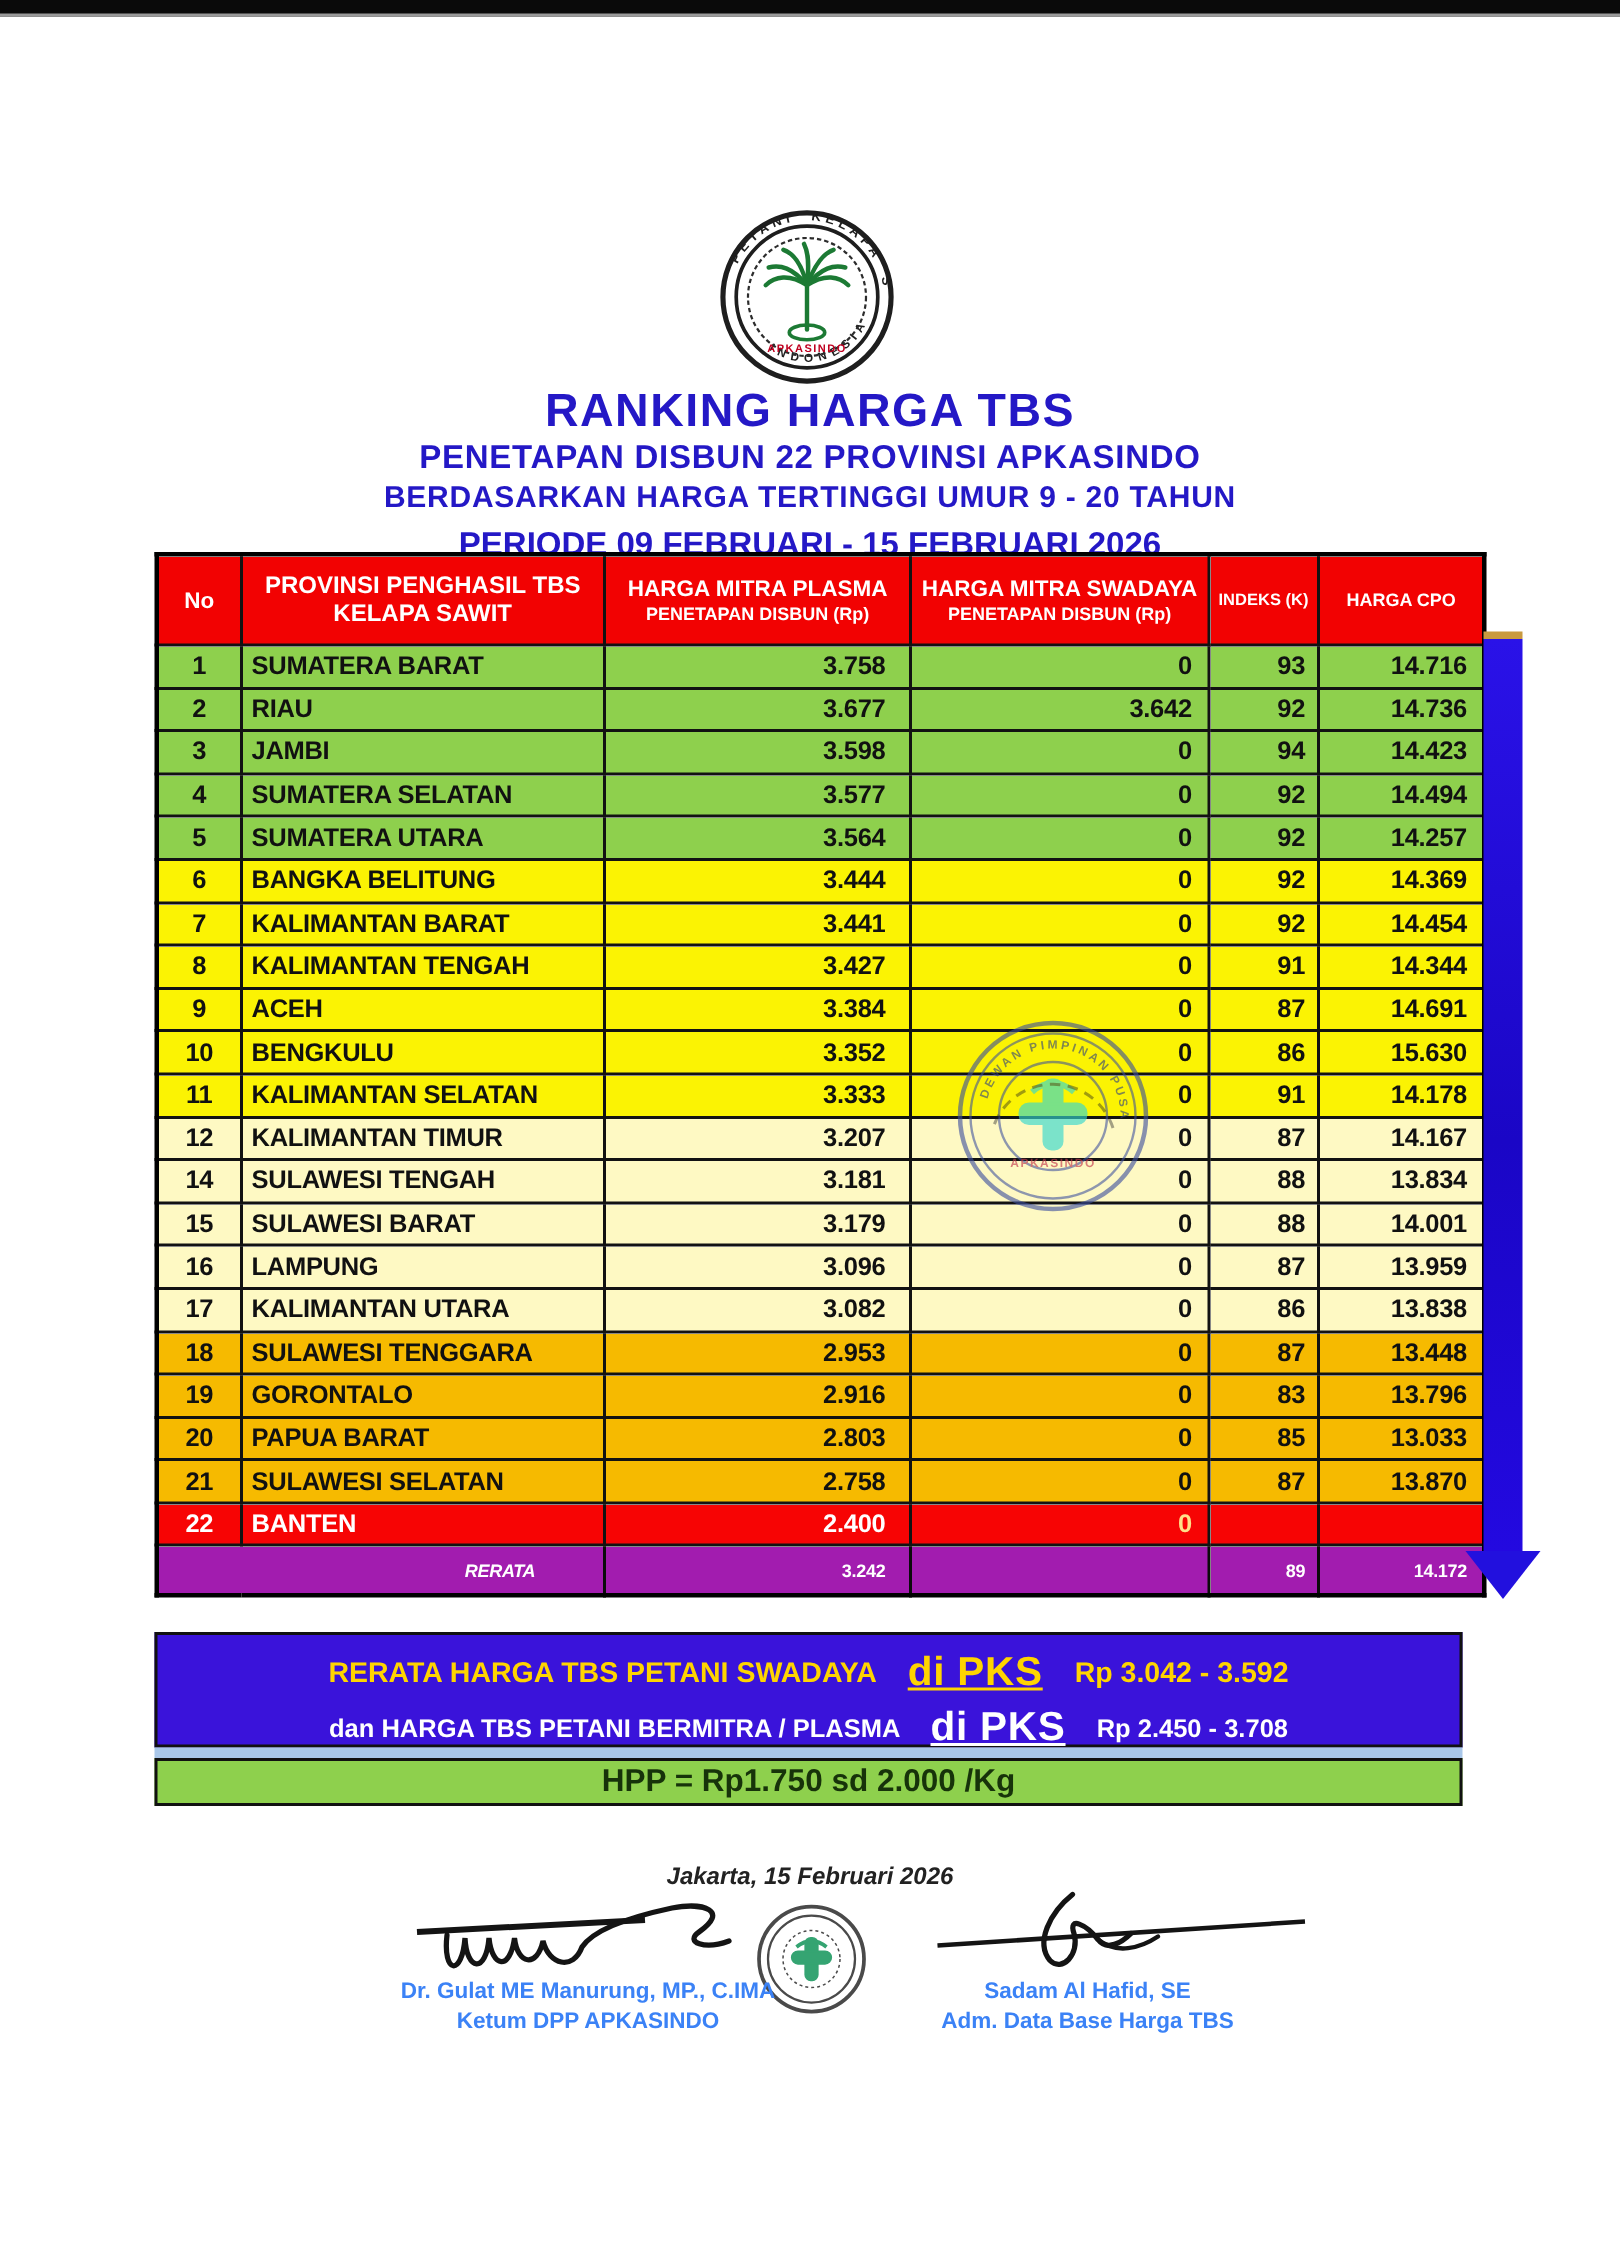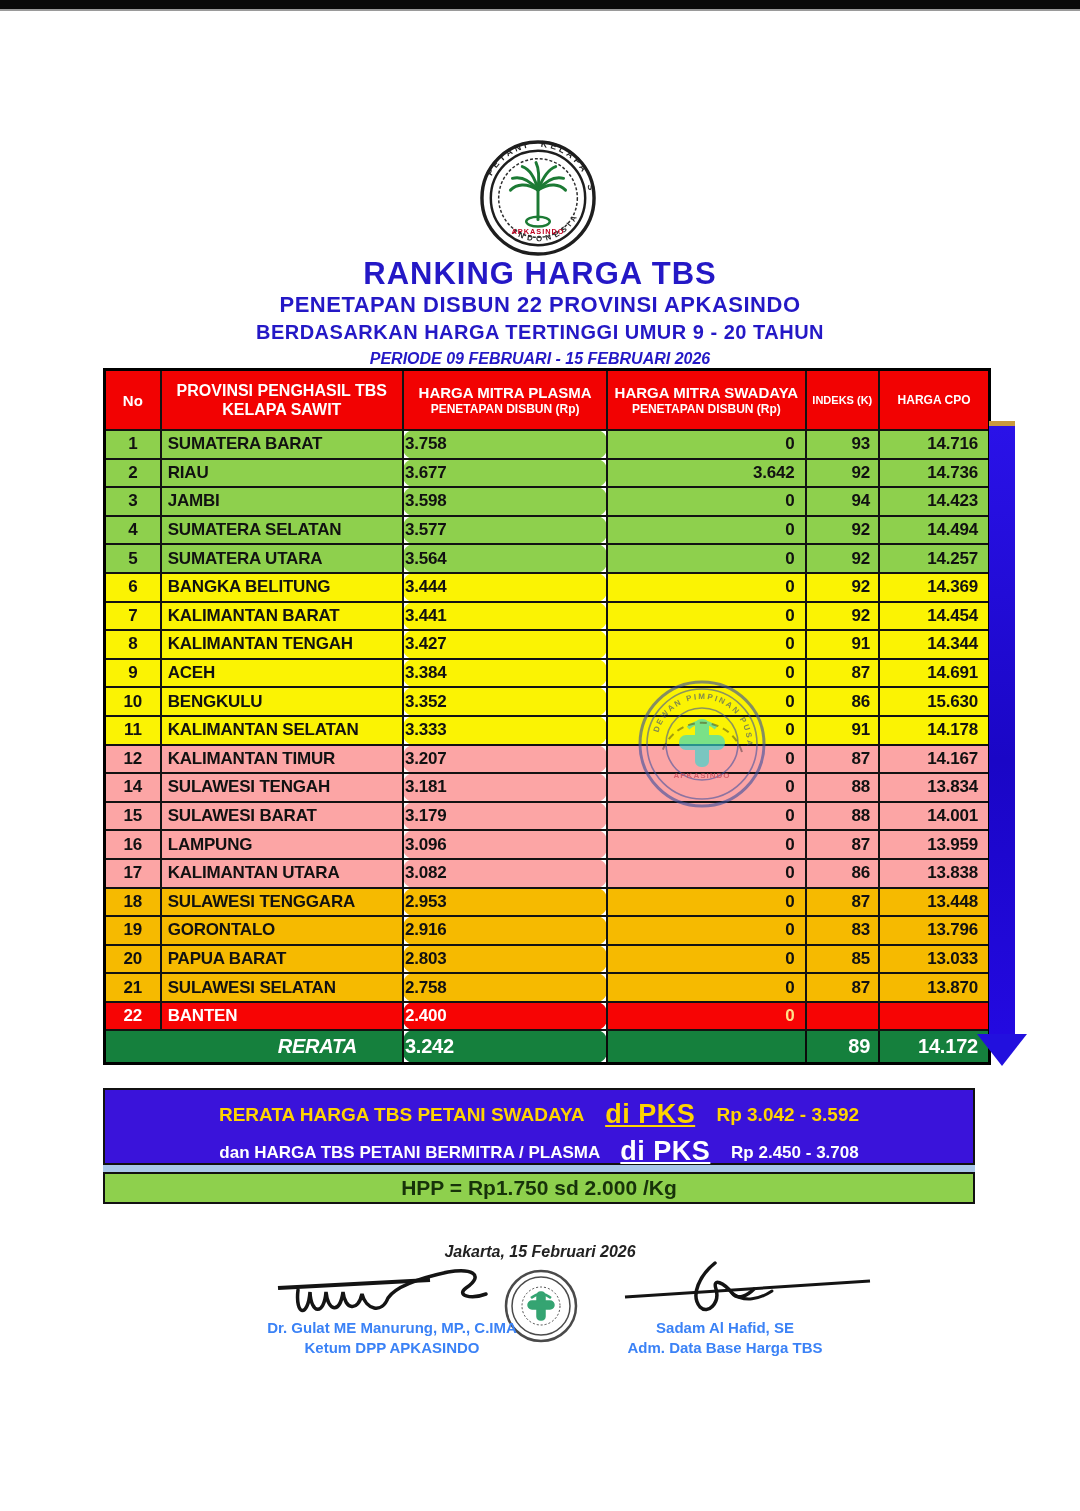--- a/index.html
+++ b/index.html
@@ -9,50 +9,50 @@
   }
   .topbar { position:absolute; left:0; top:0; width:1080px; height:9px;
     background:#0a0a0a; border-bottom:2px solid #9a9a9a; }
 
   
   .logo { position:absolute; left:479px; top:139px; width:118px; height:118px; }
   .hline { position:absolute; left:0; width:1080px; text-align:center; color:#2418c6; font-weight:bold; }
   .title   { top:256px; font-size:31px; letter-spacing:1px; }
   .sub1    { top:292px; font-size:22px; letter-spacing:0.5px; }
   .sub2    { top:321px; font-size:20px; letter-spacing:0.5px; }
-  .period  { top:350px; font-size:16px; font-style:italic; }
+  .period  { top:350px; font-size:22px; }
 
   
   table.rank { position:absolute; left:103px; top:368px; width:888px;
     border-collapse:collapse; table-layout:fixed; border:3px solid #000; }
   table.rank td, table.rank th { border:2px solid #121212; overflow:hidden; white-space:nowrap; }
   thead th { background:#f20202; color:#fff; font-weight:bold; vertical-align:middle; height:58px; padding:0; }
   thead .l1 { display:block; font-size:15px; line-height:18px; }
   thead .l2 { display:block; font-size:12px; line-height:15px; }
   .w-no{width:55px}.w-prov{width:237px}.w-plasma{width:200px}.w-swad{width:194px}.w-idx{width:72px}.w-cpo{width:108px}
   th.h-no{font-size:15px}
   th.h-prov .l1, th.h-prov .l2{font-size:16px; line-height:19px;}
   th.h-idx{font-size:11px}
   th.h-cpo{font-size:12px}
   tbody tr { height:28.6px; }
   tbody td { font-weight:bold; font-size:17px; color:#111; letter-spacing:-0.2px; }
   td.col-no{ text-align:center; }
   td.col-province{ text-align:left; padding-left:6px; }
-  td.col-plasma{ padding-right:16px;border-radius:11px; }
+  td.col-plasma{ text-align:right; padding-right:16px; }
   td.col-swadaya{ text-align:right; padding-right:10px; }
   td.col-indeks{ text-align:right; padding-right:8px; }
   td.col-cpo{ text-align:right; padding-right:10px; }
   .tier-green  td { background:#8ed04d; }
   .tier-yellow td { background:#fbf303; }
-  .tier-gray   td { background:#fca5a5; }
+  .tier-gray   td { background:#fef9c3; }
   .tier-orange td { background:#f6ba00; }
   .tier-red    td { background:#f70404; color:#ffffff; }
   .tier-red    td.col-swadaya { color:#ffe089; }
   tr.rerata { height:33px; }
-  tr.rerata td { background:#15803d; color:#ffffff; border-color:#0b0b0b; font-size:20px; }
+  tr.rerata td { background:#a21caf; color:#ffffff; border-color:#0b0b0b; font-size:12px; }
   tr.rerata td.lbl { text-align:right; padding-right:45px; font-style:italic; }
 
   
   .watermark { position:absolute; left:636px; top:676px; width:132px; height:136px; opacity:0.72; pointer-events:none; }
 
   
   .arrow { position:absolute; left:989px; top:421px; width:26px; }
   .arrow .cap { height:5px; background:#c99a3f; }
   .arrow .shaft { height:608px; background:linear-gradient(180deg,#2a12e8,#1a06c6 55%,#2309e0); }
   .arrow .head { width:0; height:0; margin-left:-12px;

